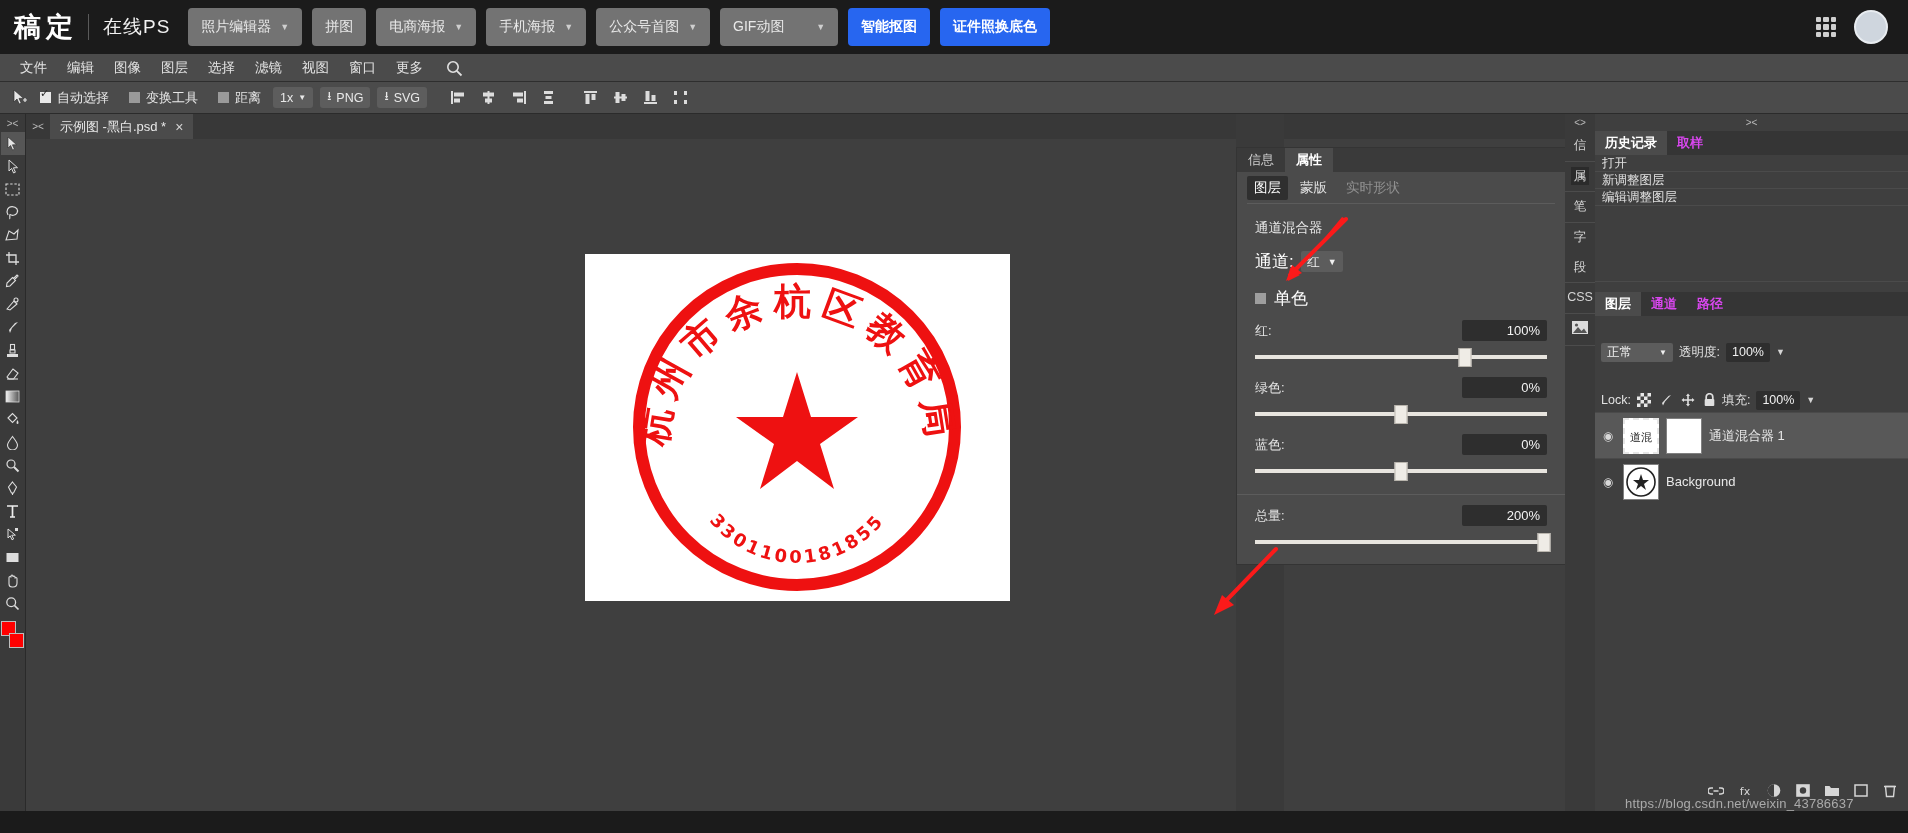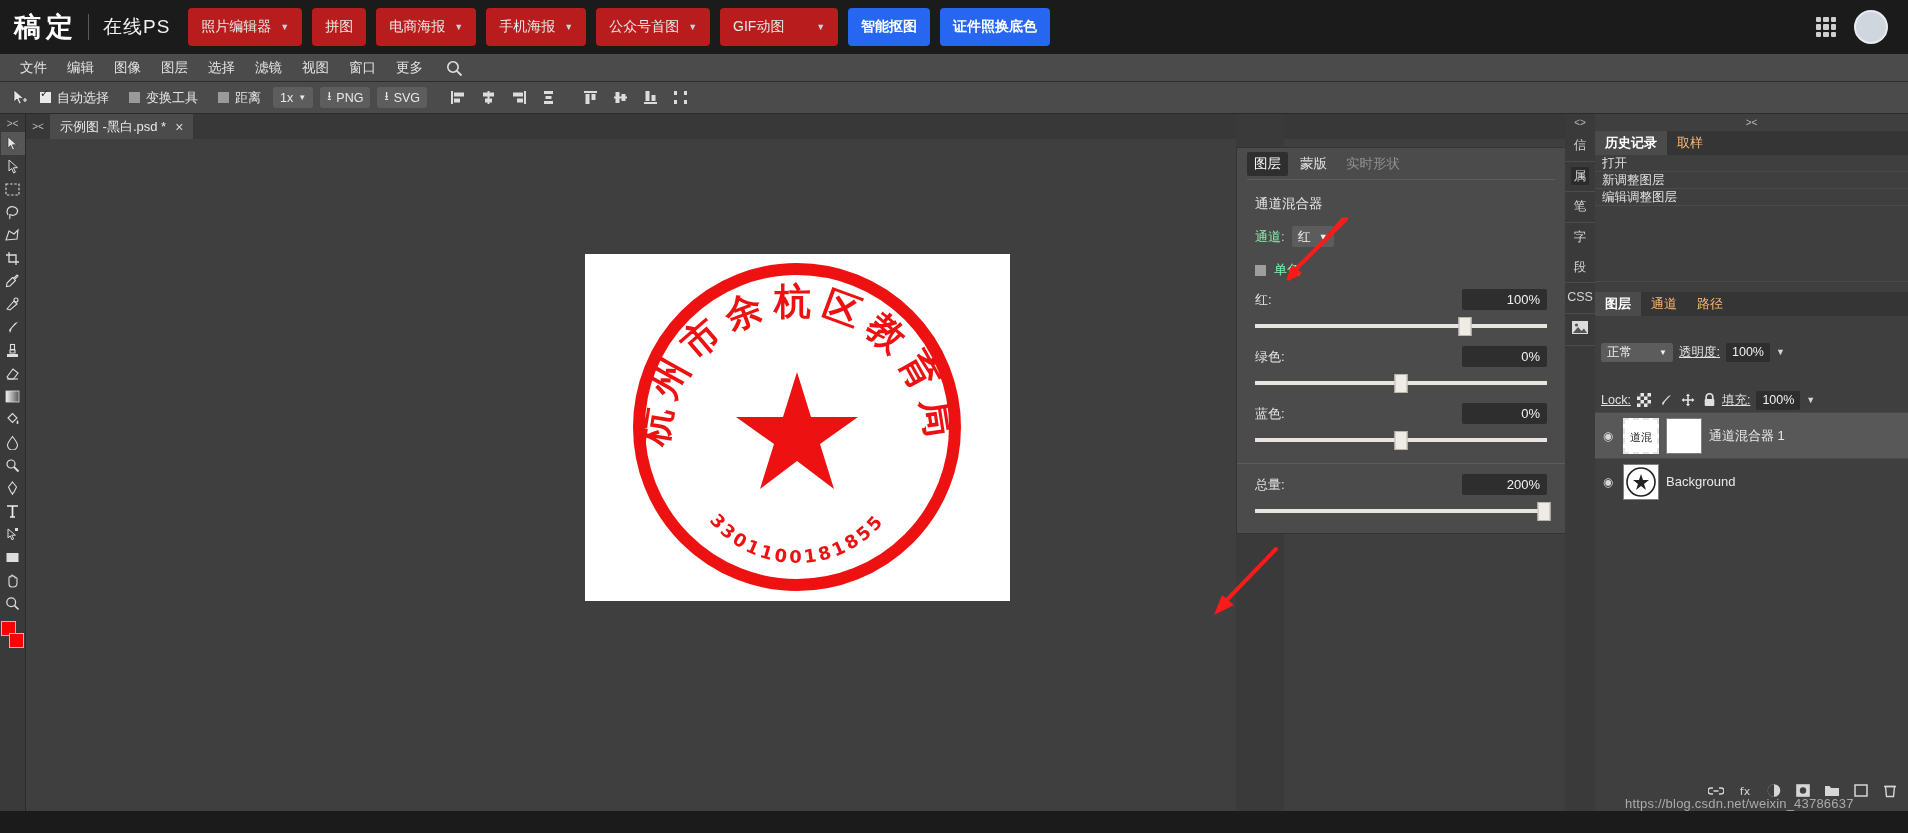--- a/index.html
+++ b/index.html
@@ -14,21 +14,21 @@
   
   .topbar {
     position:absolute; left:0; top:0; width:1908px; height:54px;
     background:#1b1b1b; display:flex; align-items:center; padding:0 14px;
   }
   .logo { font-size:27px; font-weight:bold; color:#ffffff; letter-spacing:5px;
           font-family:Liberation Serif, serif; }
   .logo-sep { width:1px; height:26px; background:#5a5a5a; margin:0 14px 0 10px; }
   .logo-sub { font-size:19px; color:#f2f2f2; margin-right:18px; letter-spacing:1px; }
   .tbtn {
-    height:38px; background:#b91c1c; color:#e9e9e9; border-radius:4px;
+    height:38px; background:#737373; color:#e9e9e9; border-radius:4px;
     display:flex; align-items:center; padding:0 13px; margin-right:10px;
     font-size:14px; white-space:nowrap; cursor:pointer;
   }
   .tbtn.accent { background:#2766f0; color:#fff; font-weight:bold; }
   .tbtn .caret { margin-left:9px; font-size:9px; color:#cfcfcf; }
   .tbtn.wide { width:118px; justify-content:space-between; }
   .topright { margin-left:auto; display:flex; align-items:center; gap:18px; padding-right:6px;}
   .grid-icon { width:20px; height:20px; display:grid; grid-template-columns:repeat(3,1fr);
                grid-template-rows:repeat(3,1fr); gap:2px; cursor:pointer;}
   .grid-icon i { background:#cfcfcf; border-radius:1px; display:block;}
@@ -118,21 +118,21 @@
   .ptabs { display:flex; height:24px; background:#3a3a3a; }
   .ptab { padding:0 11px; display:flex; align-items:center; font-size:13px; color:#cfcfcf; cursor:pointer;}
   .ptab.sel { background:#4b4b4b; color:#ffffff; font-weight:bold; }
   .subtabs { display:flex; align-items:center; gap:5px; height:31px; padding:0 10px; }
   .subtab { font-size:13.5px; color:#e2e2e2; padding:3px 7px; cursor:pointer; }
   .subtab.sel { background:#2f2f2f; color:#fff; border-radius:2px; }
   .subtab.dim { color:#8f8f8f; }
   .pdiv { height:1px; background:#5c5c5c; margin:0 10px; }
   .ptitle { font-size:13.5px; color:#e6e6e6; padding:15px 0 13px 18px; }
   .prow { display:flex; align-items:center; padding:0 18px; gap:7px; }
-  .plabel { font-size:13px; color:#86efac; }
+  .plabel { font-size:17px; color:#ffffff; }
   .pselect {
     background:#5c5c5c; border-radius:2px; height:21px; min-width:42px; padding:0 6px;
     display:flex; align-items:center; justify-content:space-between; gap:8px;
     font-size:13px; color:#f0f0f0; cursor:pointer;
   }
   .pselect .caret { font-size:9px; }
   .pcheckrow { display:flex; align-items:center; gap:8px; padding:14px 18px 0 18px; cursor:pointer;}
   .pchk { width:11px; height:11px; background:#9e9e9e; }
   .sliderblock { padding:10px 18px 0 18px; }
   .sl-head { display:flex; align-items:center; justify-content:space-between; }
@@ -144,37 +144,37 @@
   .sl-track .bar { position:absolute; left:0; top:8px; width:100%; height:4px; background:#e8e5df; }
   .sl-track .knob { position:absolute; top:1px; width:13px; height:19px; background:#efece6;
                     border:1px solid #b9b5ad; transform:translateX(-50%); }
   .psep { height:1px; background:#5c5c5c; margin:13px 0 0 0; }
 
   
   .rightcol { position:absolute; left:1595px; top:114px; width:313px; height:719px; background:#3f3f3f; }
   .rc-collapse { text-align:center; font-size:10px; color:#b8b8b8; height:17px; line-height:17px;}
   .panel { background:#3f3f3f; }
   .panel-tabs { display:flex; height:24px; background:#353535; }
-  .panel-tab { padding:0 10px; display:flex; align-items:center; font-size:13px; color:#fdba74; cursor:pointer;}
+  .panel-tab { padding:0 10px; display:flex; align-items:center; font-size:13px; color:#d946ef; cursor:pointer;font-weight:bold;}
   .panel-tab.sel { background:#4b4b4b; color:#ffffff; font-weight:bold; }
   .hist-list { background:#3f3f3f; }
   .hist-item { height:17px; display:flex; align-items:center; padding-left:7px;
                font-size:12.5px; color:#e0e0e0; border-bottom:1px solid #4b4b4b; cursor:pointer;}
   .hist-fill { height:76px; border-bottom:1px solid #4b4b4b; }
 
   .layers-panel { margin-top:10px; }
   .lrow { display:flex; align-items:center; height:24px; padding:0 6px; gap:6px;margin-top:24px; }
   .lselect { background:#5c5c5c; border-radius:2px; height:19px; width:72px; padding:0 6px;
              display:flex; align-items:center; justify-content:space-between;
              font-size:12.5px; color:#efefef; cursor:pointer; }
   .lselect .caret{ font-size:8px;}
   .lval { background:#2e2e2e; border-radius:2px; height:19px; padding:0 6px;
           display:flex; align-items:center; font-size:12.5px; color:#f0f0f0; cursor:text;}
   .lcaret { font-size:9px; color:#d6d6d6; cursor:pointer;}
-  .ltext { font-size:12.5px; color:#e2e2e2;text-decoration:underline; }
+  .ltext { font-size:12.5px; color:#e2e2e2; }
   .lockicons { display:flex; align-items:center; gap:8px; }
   .layer-item { display:flex; align-items:center; height:46px; gap:7px; padding-left:5px;
                 border-top:1px solid #4a4a4a; cursor:pointer; }
   .layer-item.sel { background:#585858; }
   .eye { width:16px; text-align:center; font-size:12px; color:#d8d8d8; cursor:pointer;}
   .thumb { width:36px; height:36px; background:#fff; border:1px solid #808080; position:relative; overflow:hidden;}
   .thumb.dashed { border:2px dashed #e6e6e6;text-decoration:underline; }
   .lname { font-size:13px; color:#e8e8e8; }
   .panel-footer { position:absolute; left:0; bottom:26px; width:313px; height:24px;
                   display:flex; align-items:flex-start; justify-content:flex-end; gap:13px; padding-right:10px;}
@@ -498,20 +498,24 @@
             <textPath href="#arcBot" startOffset="50%" text-anchor="middle">3301100181855</textPath>
           </text>
         </svg>
       </div>
     </div>
   </div>
 
   <div class="propscol"></div>
 
   <div class="propspanel">
+    <div class="ptabs">
+      <div class="ptab">信息</div>
+      <div class="ptab sel">属性</div>
+    </div>
     <div class="subtabs">
       <div class="subtab sel">图层</div>
       <div class="subtab">蒙版</div>
       <div class="subtab dim">实时形状</div>
     </div>
     <div class="pdiv"></div>
 
     <div class="ptitle">通道混合器</div>
 
     <div class="prow">

